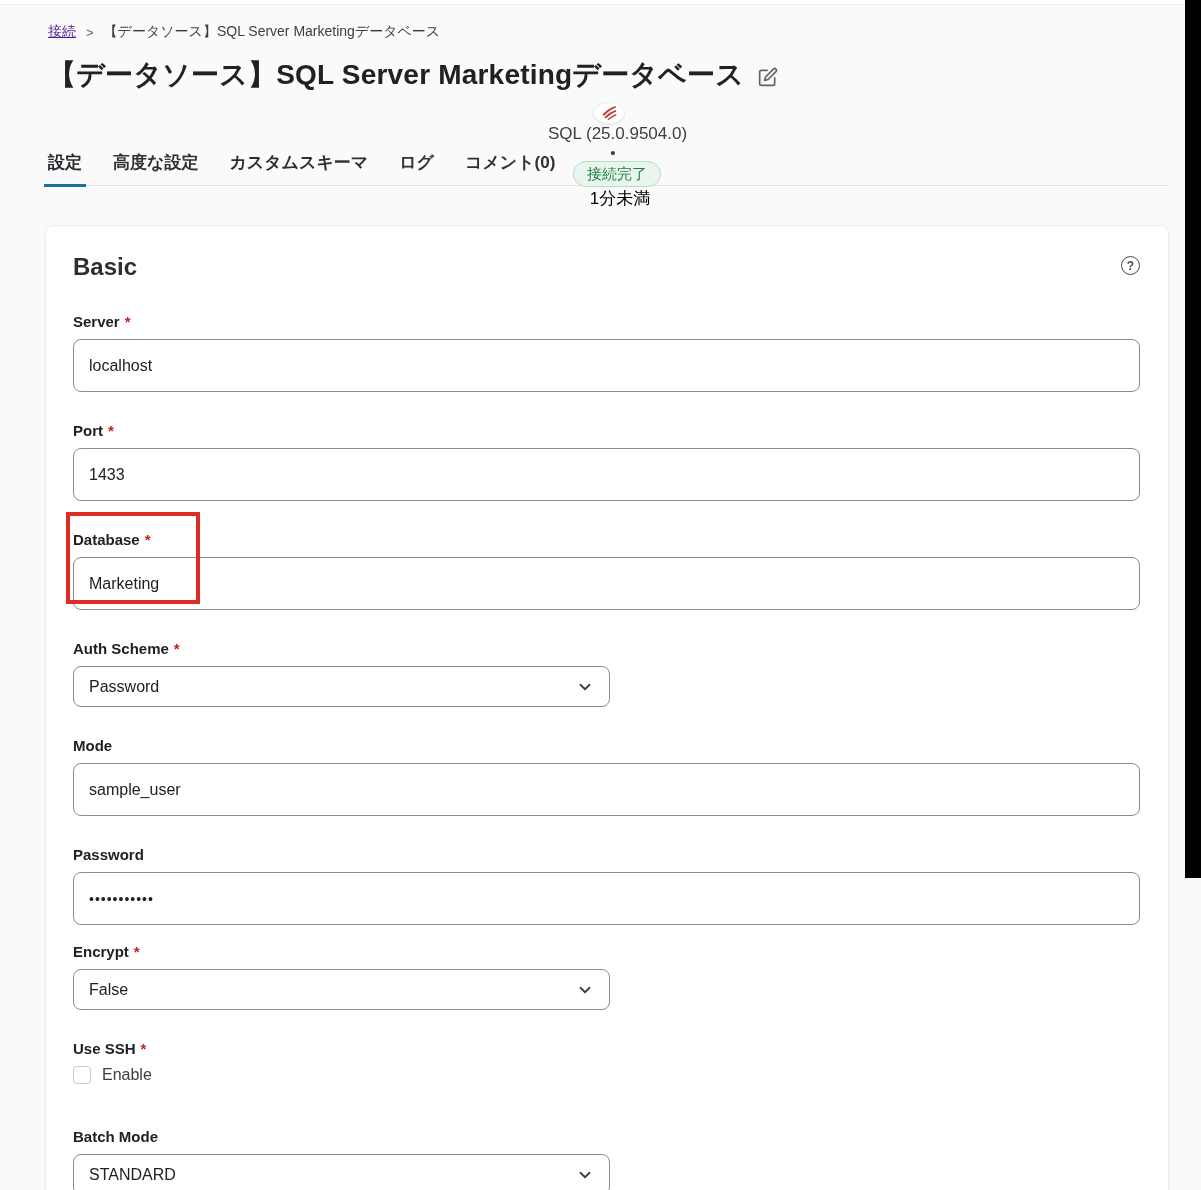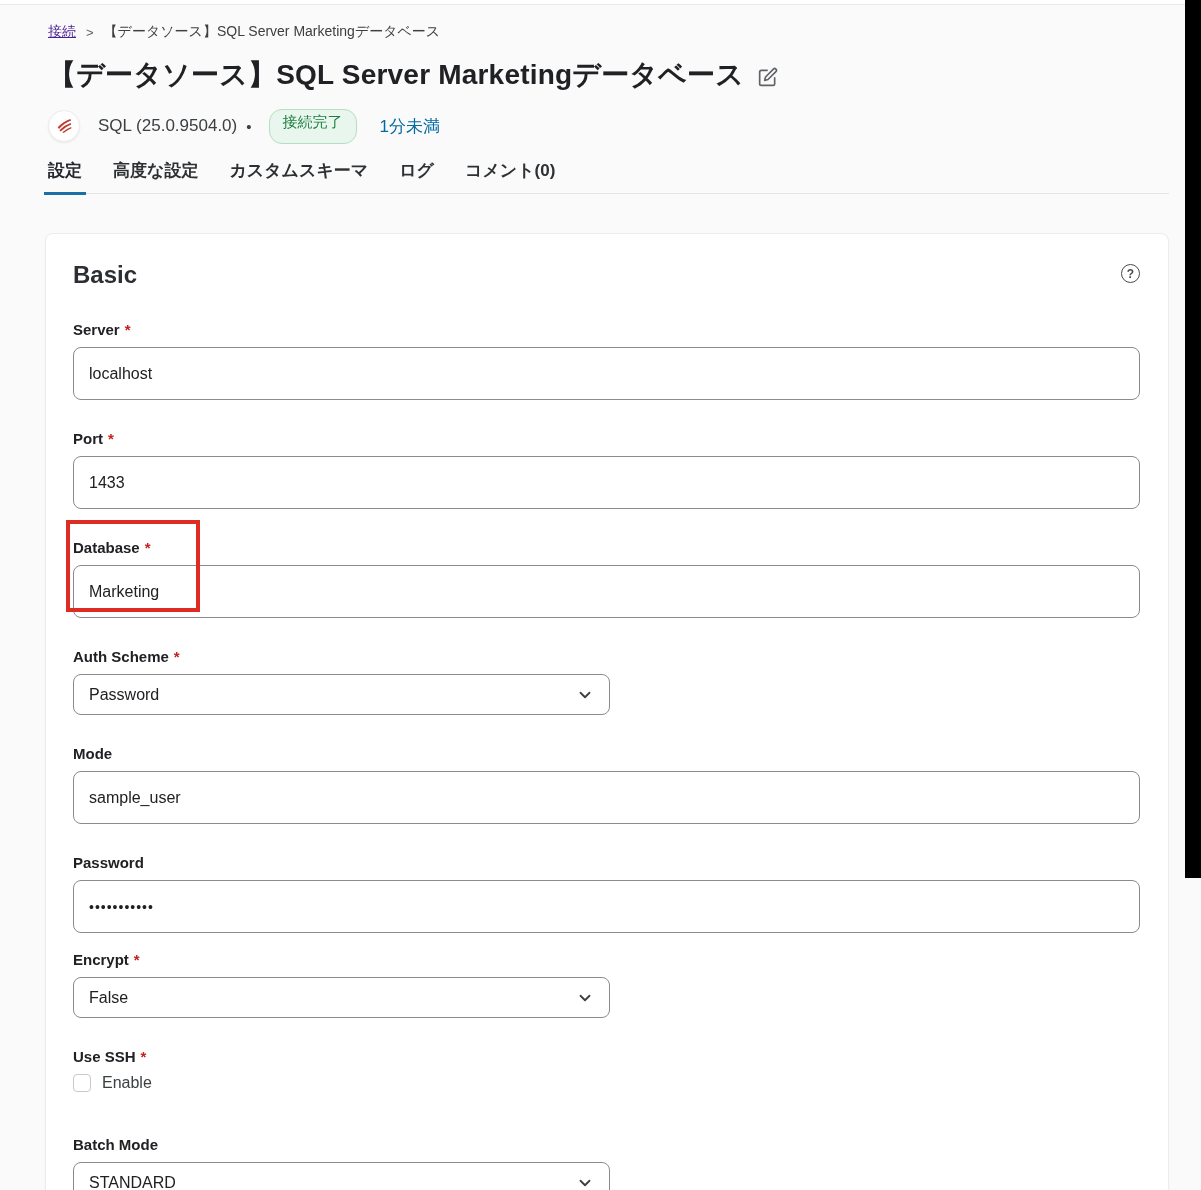--- a/index.html
+++ b/index.html
@@ -19,34 +19,34 @@
   .breadcrumb { margin-top:18px; font-size:14px; color:#3c4043; display:flex; align-items:center; gap:10px; }
   .breadcrumb a { color:#4c1d95; text-decoration:underline; cursor:pointer; }
   .breadcrumb .sep { color:#5f6368; font-size:13px; }
 
   
   .title-row { margin-top:15px; display:flex; align-items:center; gap:14px; }
   .page-title { font-size:28px; font-weight:bold; color:#202124; letter-spacing:0.2px; }
   .edit-icon { width:20px; height:20px; color:#5f6368; cursor:pointer; margin-top:4px; }
 
   
-  .meta-row { margin-top:16px; display:flex; align-items:center; height:32px; }
+  .meta-row { margin-top:8px; display:flex; align-items:center; height:32px;flex-direction:column; }
   .logo-circle {
     width:32px; height:32px; border-radius:50%; background:#fff;
     border:1px solid #ededed; box-shadow:0 1px 2px rgba(0,0,0,.08);
     display:flex; align-items:center; justify-content:center;
   }
   .driver-text { margin-left:18px; font-size:17px; color:#3c4043; }
   .dot-sep { margin-left:9px; font-size:15px; color:#3c4043; }
   .status-badge {
     margin-left:17px; height:35px; line-height:24px; padding:0 13px;
     background:#e9f6ee; border:1px solid #b5dfc3; border-radius:13px;
     color:#1d8040; font-size:15px;
   }
-  .time-text { margin-left:23px; font-size:17px; color:#0369a1;text-align:center; }
+  .time-text { margin-left:23px; font-size:17px; color:#000000;text-align:center; }
 
   
   .tab-bar { margin-top:17px; display:flex; gap:31px; border-bottom:1px solid #e2e4e6; }
   .tab { font-size:17px; font-weight:bold; color:#2d3134; padding-bottom:11px; cursor:pointer; position:relative; }
   .tab.active { color:#24292e; }
   .tab.active::after {
     content:""; position:absolute; left:-4px; right:-4px; bottom:-2px; height:3px; background:#1a6fa5;
   }
 
   

